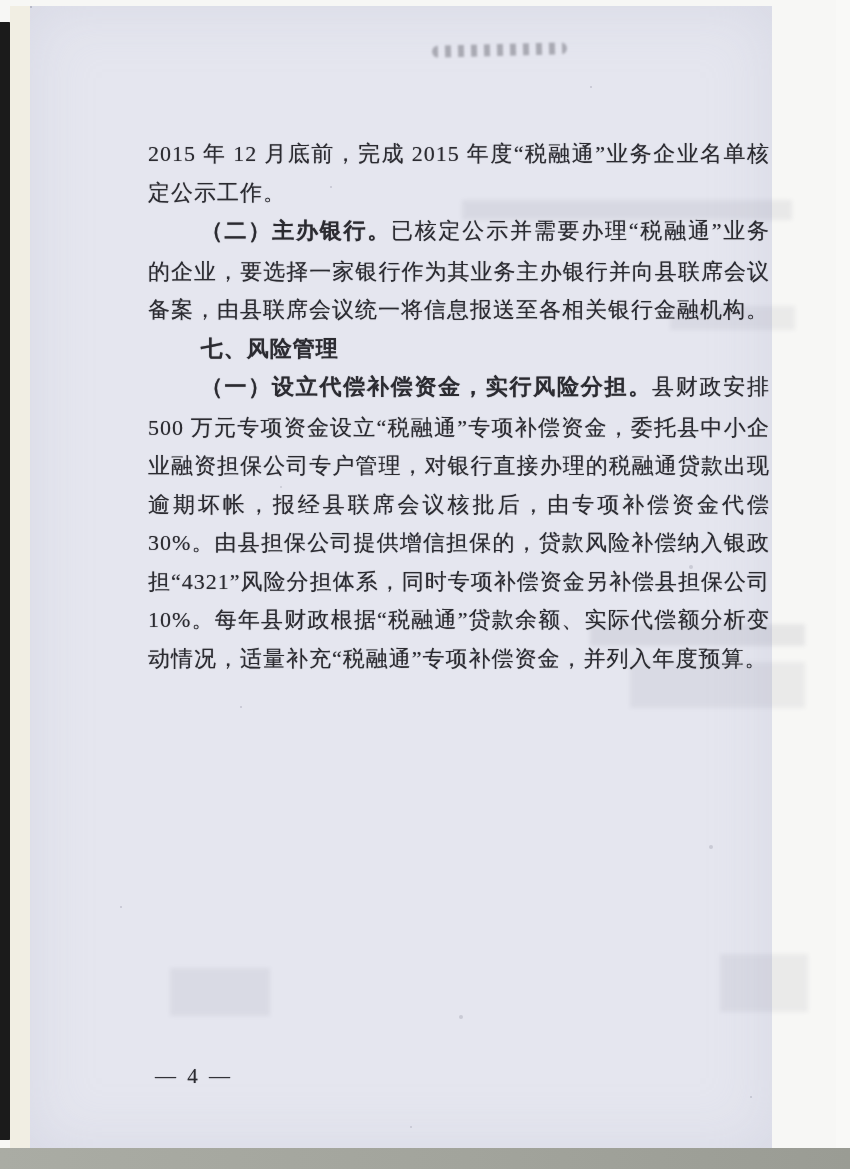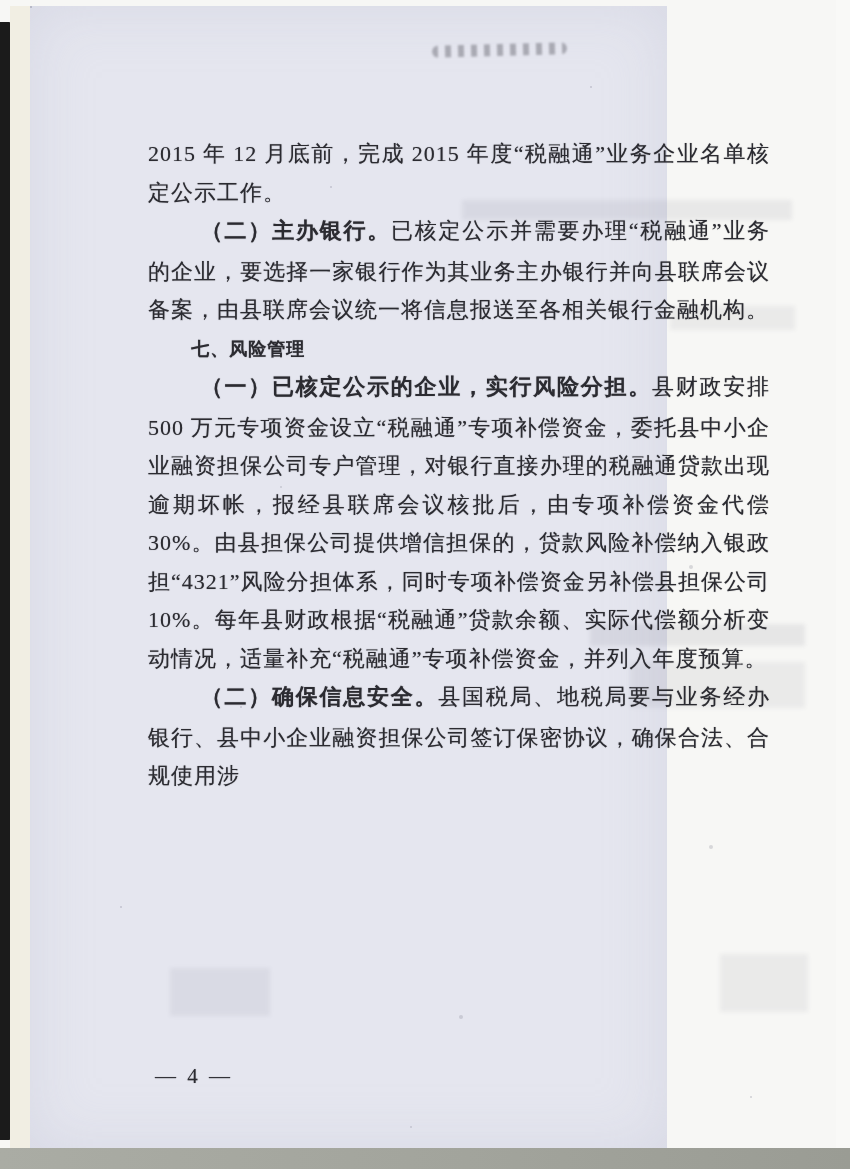--- a/index.html
+++ b/index.html
@@ -13,21 +13,21 @@
   .scan-wrap{position:absolute;inset:0;}
   .edge-black{
     position:absolute;left:0;top:22px;width:11px;height:1118px;
     background:#1b1b1b;border-radius:0 2px 2px 0;
   }
   .edge-cream{
     position:absolute;left:10px;top:6px;width:21px;height:1142px;
     background:#f1eee3;
   }
   .page{
-    position:absolute;left:30px;top:6px;width:637px;height:1144px;
+    position:absolute;left:30px;top:6px;width:742px;height:1144px;
     background:#e5e6ef;
     box-shadow:inset 0 0 60px rgba(190,192,210,.35);
   }
   .bed-strip{
     position:absolute;left:0;top:1148px;width:850px;height:21px;
     background:linear-gradient(90deg,#aaaca4 0%,#a2a49c 55%,#9a9c94 100%);
   }
   .right-gap{
     position:absolute;right:0;top:0;width:14px;height:1148px;background:#f9f9f7;
   }
@@ -37,21 +37,21 @@
     font-size:22px;line-height:38.5px;letter-spacing:1px;
     color:#2b2b31;
     text-align:justify;
     text-shadow:0 0 1px rgba(43,43,49,.55);
   }
   .textblock p{margin:0;padding:0;text-indent:2.4em;}
   .textblock p.cont{text-indent:0;}
   .textblock .lead{font-weight:700;font-family:Liberation Mono, monospace;}
   .heading{
     margin:0;padding:0;text-indent:2.4em;font-weight:700;
-    font-size:18px;line-height:38.5px;
+    font-size:22px;line-height:38.5px;
   }
   .pagenum{
     position:absolute;left:125px;top:1058px;
     font-size:21px;letter-spacing:3px;color:#2b2b31;
     text-shadow:0 0 1px rgba(43,43,49,.5);
   }
   
   .artifact{position:absolute;background:#59596b;filter:blur(2px);pointer-events:none;}
   .smudge-top{
     left:402px;top:38px;width:135px;height:12px;opacity:.38;filter:blur(1.2px);
@@ -102,23 +102,22 @@
 
     <div class="textblock">
 
       <p class="cont"><span>2015 年 12 月底前，完成 2015 年度“税融通”业务企业名单核定公示工作。</span></p>
 
       <p><span class="lead">（二）主办银行。</span><span>已核定公示并需要办理“税融通”业务的企业，要选择一家银行作为其业务主办银行并向县联席会议备案，由县联席会议统一将信息报送至各相关银行金融机构。</span></p>
 
 
       <h3 class="heading">七、风险管理</h3>
 
-      <p><span class="lead">（一）已核定公示的企业，实行风险分担。</span><span>县财政安排 500 万元专项资金设立“税融通”专项补偿资金，委托县中小企业融资担保公司专户管理，对银行直接办理的税融通贷款出现逾期坏帐，报经县联席会议核批后，由专项补偿资金代偿 30%。由县担保公司提供增信担保的，贷款风险补偿纳入银政担“4321”风险分担体系，同时专项补偿资金另补偿县担保公司 10%。每年县财政根据“税融通”贷款余额、实际代偿额分析变动情况，适量补充“税融通”专项补偿资金，并列入年度预算。</span></p>
+      <p><span class="lead">（一）设立代偿补偿资金，实行风险分担。</span><span>县财政安排 500 万元专项资金设立“税融通”专项补偿资金，委托县中小企业融资担保公司专户管理，对银行直接办理的税融通贷款出现逾期坏帐，报经县联席会议核批后，由专项补偿资金代偿 30%。由县担保公司提供增信担保的，贷款风险补偿纳入银政担“4321”风险分担体系，同时专项补偿资金另补偿县担保公司 10%。每年县财政根据“税融通”贷款余额、实际代偿额分析变动情况，适量补充“税融通”专项补偿资金，并列入年度预算。</span></p>
 
-      <p><span class="lead">（二）确保信息安全。</span><span>县国税局、地税局要与业务经办银行、县中小企业融资担保公司签订保密协议，确保合法、合规使用涉</span></p>
 
     </div>
 
     <div class="pagenum">— 4 —</div>
   </div>
 
   <div class="bed-strip"></div>
 
 </div>
 

